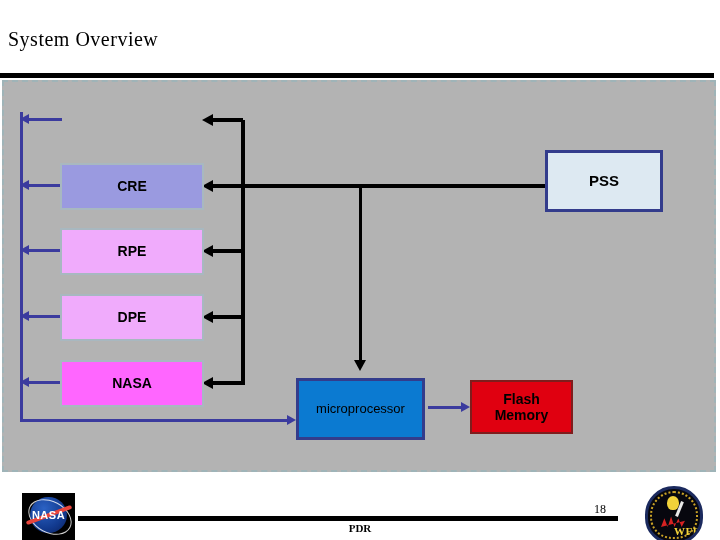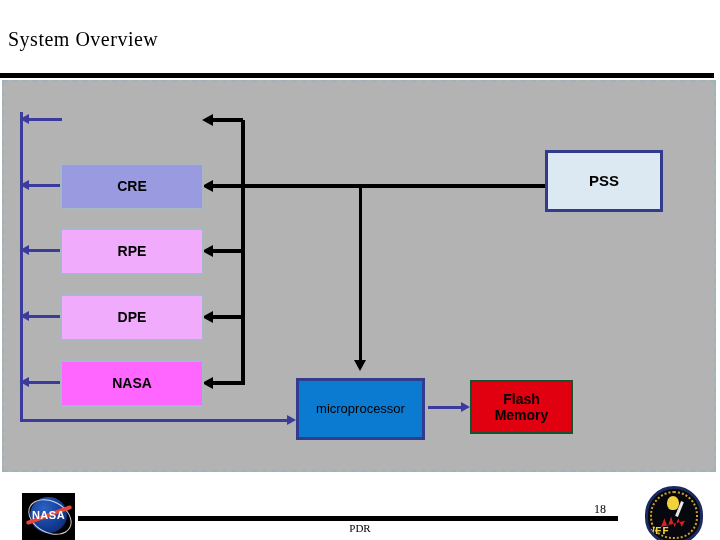--- a/index.html
+++ b/index.html
@@ -53,21 +53,21 @@
     background:#dde9f2;border:3px solid #333c8c;
     font-size:15px;
   }
   #box-micro{
     left:296px;top:378px;width:129px;height:62px;
     background:#0b7ad1;border:3px solid #333c8c;
     font-size:13px;font-weight:normal;
   }
   #box-flash{
     left:470px;top:380px;width:103px;height:54px;
-    background:#e00010;border:2px solid #14532d;
+    background:#e00010;border:2px solid #7f1d1d;
     font-size:14px;
   }
 
   
   .ln{position:absolute;}
   .blk{background:#000000;}
   .blu{background:#3b3b9e;}
 
   .ah{position:absolute;width:0;height:0;}
   .ah-left-blk{border-top:6px solid transparent;border-bottom:6px solid transparent;border-right:11px solid #000000;}
@@ -77,21 +77,21 @@
 
   
   .footer-rule{
     position:absolute;left:78px;top:516px;width:540px;height:5px;background:#000000;
   }
   .footer-center{
     position:absolute;left:0;width:720px;text-align:center;
     font-family:"Liberation Serif",serif;font-size:11px;color:#000000;
   }
   #footer-line1{top:502px;}
-  #footer-line2{top:522px;}
+  #footer-line2{top:522px;font-weight:bold;}
   #page-num{
     position:absolute;left:585px;top:502px;width:30px;text-align:center;
     font-family:"Liberation Serif",serif;font-size:12px;color:#000000;
   }
 
   
   .nasa-logo{
     position:absolute;left:22px;top:493px;width:53px;height:52px;
     background:#000000;overflow:hidden;
   }
@@ -130,22 +130,22 @@
   .wff-logo .flame{
     position:absolute;left:13px;top:24px;width:24px;height:14px;
     background:#d62222;
     clip-path:polygon(0% 100%,14% 38%,28% 100%,42% 25%,56% 100%,72% 40%,86% 100%,100% 55%);
   }
   .wff-logo .rocket{
     position:absolute;left:30px;top:12px;width:3px;height:16px;background:#e8e8e8;
     transform:rotate(22deg);
   }
   .wff-logo .word{
-    position:absolute;left:0;bottom:4px;width:52px;text-align:left;
-    font-family:Liberation Mono, monospace;font-weight:bold;font-size:11px;
+    position:absolute;left:0;bottom:4px;width:52px;text-align:right;
+    font-family:Liberation Serif, serif;font-weight:bold;font-size:11px;
     color:#f2d23a;letter-spacing:.5px;
   }
 </style>
 </head>
 <body>
 
 <div id="slide">
 
   <div class="title">System Overview</div>
   <div class="title-rule"></div>

